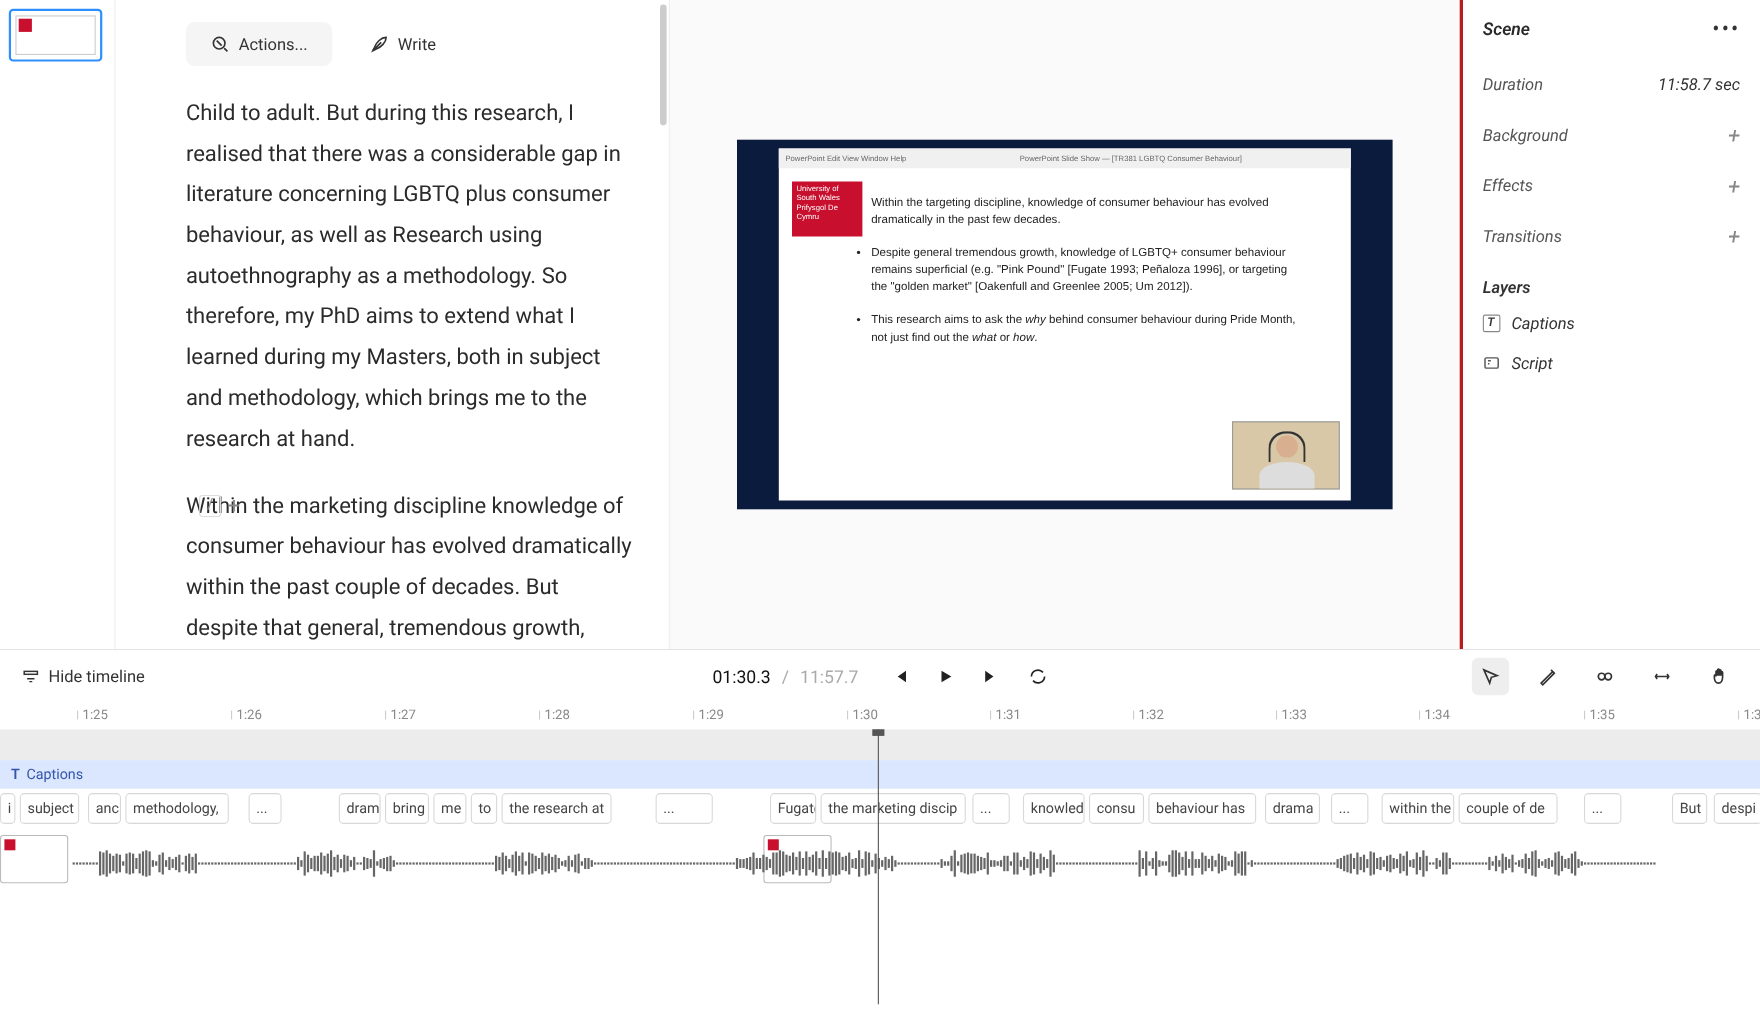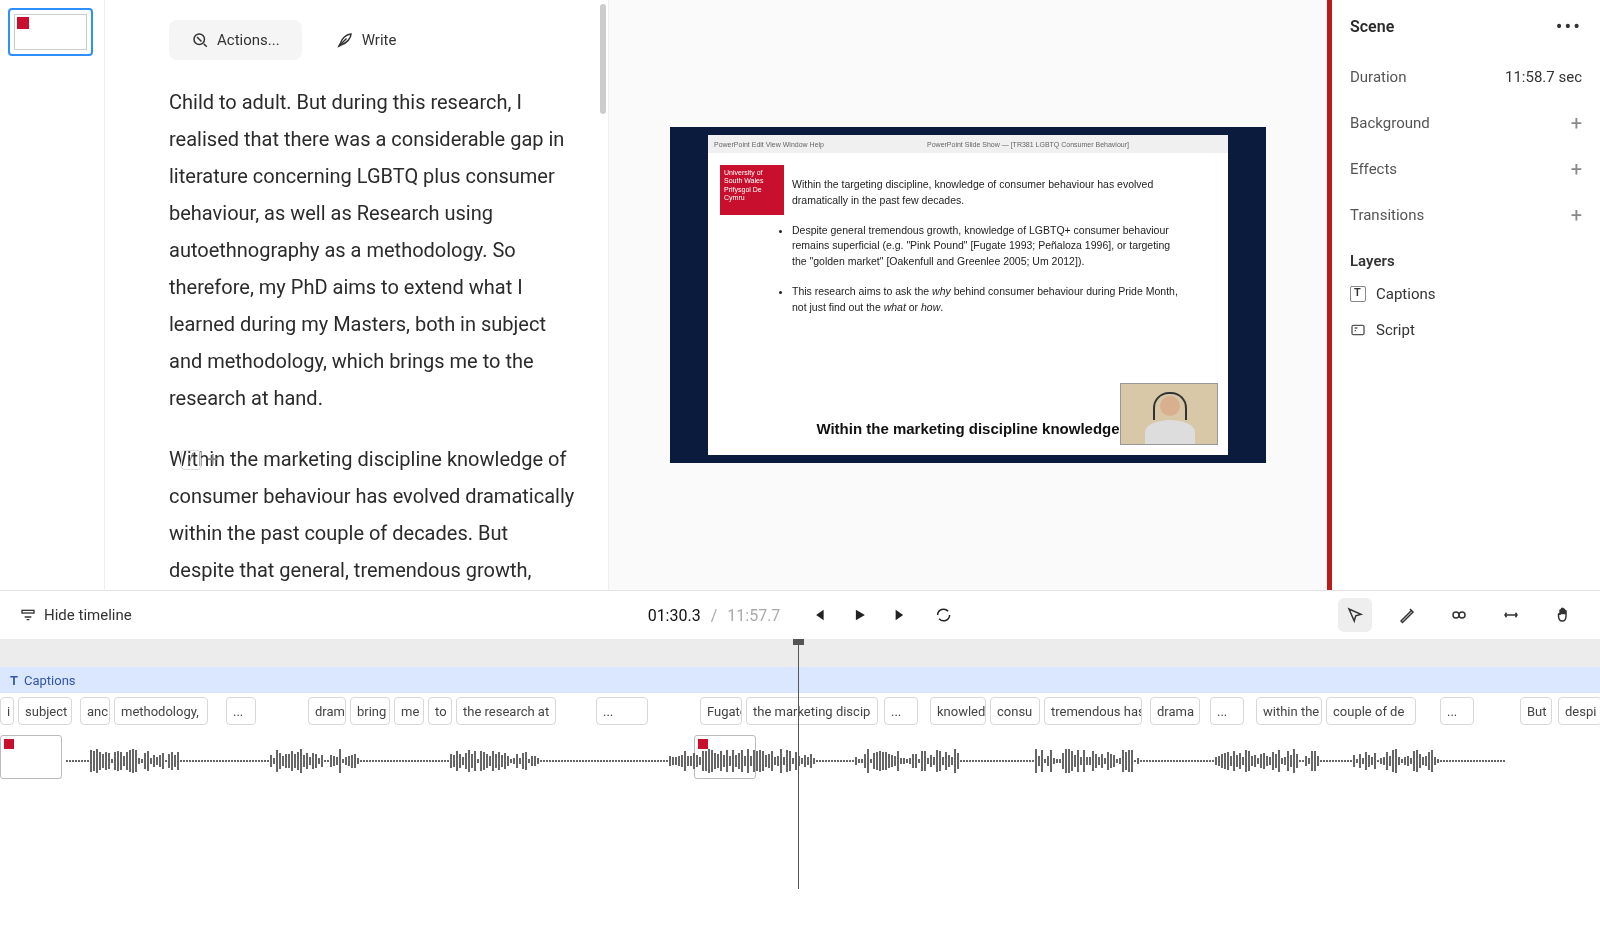--- a/index.html
+++ b/index.html
@@ -29,21 +29,21 @@
   .slide-logo { position:absolute; left:12px; top:30px; width:64px; height:50px; background:#c8102e; color:#fff; font-size:7px; padding:4px; line-height:1.2;}
   .slide-title { text-align:center; font-size:22px; font-weight:400; margin-top:28px; color:#222;}
   .slide-bullets { margin: 24px 42px 0 72px; font-size:10.5px; color:#222; line-height:1.5;}
   .slide-bullets li { margin-bottom: 14px; list-style: disc; margin-left: 12px;}
   .slide-caption { position:absolute; bottom:18px; width:100%; text-align:center; font-size:15px; font-weight:600; color:#111;}
   .pip { position:absolute; right:10px; bottom:10px; width:98px; height:62px; background:#d8c8a8; border:1px solid #999;}
   .pip-head { width:20px; height:20px; border-radius:50%; background:#d8b090; position:absolute; left:39px; top:12px; }
   .pip-body { width:50px; height:24px; background:#ddd; border-radius:50% 50% 0 0; position:absolute; left:24px; bottom:0;}
   .pip-hp { position:absolute; left:32px; top:8px; width:34px; height:28px; border:2px solid #333; border-bottom:none; border-radius:16px 16px 0 0;}
 
-  .props-col { width: 273px; border-left: 5px solid #b91c1c; padding: 14px 18px; font-size: 15px; }
+  .props-col { width: 273px; border-left: 3px solid #b91c1c; padding: 14px 18px; font-size: 15px; font-style: italic; }
   .props-header { display:flex; justify-content:space-between; align-items:center; margin-bottom: 16px;}
   .props-header h3 { font-size: 16px; font-weight:600;}
   .dots { font-size: 20px; letter-spacing: 2px; color:#333; cursor:pointer;}
   .prop-row { display:flex; justify-content:space-between; align-items:center; height: 46px; font-size:15px; color:#555;}
   .prop-row.sel { color:#333; }
   .prop-row .plus { font-size:20px; color:#888; cursor:pointer;}
   .prop-row .chev { color:#888; font-size:12px;}
   .props-col h4 { font-size:15px; font-weight:600; margin:14px 0 6px; color:#333;}
   .layer-row { display:flex; align-items:center; gap:10px; height:36px; font-size:15px; color:#333;}
   .layer-row svg, .layer-row .lic { width:16px; height:16px; }
@@ -130,21 +130,20 @@
         <div class="slide-top">
           <span>PowerPoint   Edit   View   Window   Help</span>
           <span style="margin:0 auto">PowerPoint Slide Show — [TR381 LGBTQ Consumer Behaviour]</span>
         </div>
         <div class="slide-logo">University of South Wales Prifysgol De Cymru</div>
         <ul class="slide-bullets">
           <li>Within the targeting discipline, knowledge of consumer behaviour has evolved dramatically in the past few decades.</li>
           <li>Despite general tremendous growth, knowledge of LGBTQ+ consumer behaviour remains superficial (e.g. "Pink Pound" [Fugate 1993; Peñaloza 1996], or targeting the "golden market" [Oakenfull and Greenlee 2005; Um 2012]).</li>
           <li><span>This research aims to ask the </span><i>why</i><span> behind consumer behaviour during Pride Month, not just find out the </span><i>what</i><span> or </span><i>how</i><span>.</span></li>
         </ul>
-        <div class="slide-caption">Within the marketing discipline knowledge</div>
         <div class="pip">
           <div class="pip-hp"></div>
             <div class="pip-head"></div>
             <div class="pip-body"></div>
         </div>
       </div>
     </div>
   </div>
 
   <div class="props-col">
@@ -234,20 +233,34 @@
           </svg>
         </div>
       <div class="tb">
           <svg viewBox="0 0 24 24" fill="none" stroke="#333" stroke-width="2">
             <path d="M8 12V6a1 1 0 112 0v5M10 11V4a1 1 0 112 0v7M12 11V5a1 1 0 112 0v6M14 11V7a1 1 0 112 0v6c0 4-2 7-5 7s-5-3-5-7v-2a1 1 0 112 0"></path>
           </svg>
         </div>
     </div>
   </div>
 
+  <div class="ruler" id="ruler">
+      <div class="tick" style="left: 70px;">1:25</div>
+      <div class="tick" style="left: 210px;">1:26</div>
+      <div class="tick" style="left: 350px;">1:27</div>
+      <div class="tick" style="left: 490px;">1:28</div>
+      <div class="tick" style="left: 630px;">1:29</div>
+      <div class="tick" style="left: 770px;">1:30</div>
+      <div class="tick" style="left: 900px;">1:31</div>
+      <div class="tick" style="left: 1030px;">1:32</div>
+      <div class="tick" style="left: 1160px;">1:33</div>
+      <div class="tick" style="left: 1290px;">1:34</div>
+      <div class="tick" style="left: 1440px;">1:35</div>
+      <div class="tick" style="left: 1580px;">1:3</div>
+    </div>
 
   <div class="tracks">
     <div class="playhead" style="left:798px"></div>
     <div class="grey-band"></div>
     <div class="cap-row">
       <span class="tic">T</span>
       <span>Captions</span>
     </div>
     <div class="words-row" id="words">
         <div class="word" style="left: 0px; width: 14px;">i</div>
@@ -259,21 +272,21 @@
         <div class="word" style="left: 350px; width: 40px;">bring</div>
         <div class="word" style="left: 394px; width: 30px;">me</div>
         <div class="word" style="left: 428px; width: 24px;">to</div>
         <div class="word" style="left: 456px; width: 100px;">the research at</div>
         <div class="word" style="left: 596px; width: 52px;">...</div>
         <div class="word" style="left: 700px; width: 42px;">Fugate</div>
         <div class="word" style="left: 746px; width: 132px;">the marketing discip</div>
         <div class="word" style="left: 884px; width: 34px;">...</div>
         <div class="word" style="left: 930px; width: 56px;">knowled</div>
         <div class="word" style="left: 990px; width: 50px;">consu</div>
-        <div class="word" style="left: 1044px; width: 98px;">tremendous has</div>
+        <div class="word" style="left: 1044px; width: 98px;">behaviour has</div>
         <div class="word" style="left: 1150px; width: 50px;">drama</div>
         <div class="word" style="left: 1210px; width: 34px;">...</div>
         <div class="word" style="left: 1256px; width: 66px;">within the p</div>
         <div class="word" style="left: 1326px; width: 90px;">couple of de</div>
         <div class="word" style="left: 1440px; width: 34px;">...</div>
         <div class="word" style="left: 1520px; width: 32px;">But</div>
         <div class="word" style="left: 1558px; width: 44px;">despi</div>
       </div>
     <div class="wave-row">
       <div class="slide-chip" style="left:0"></div>

